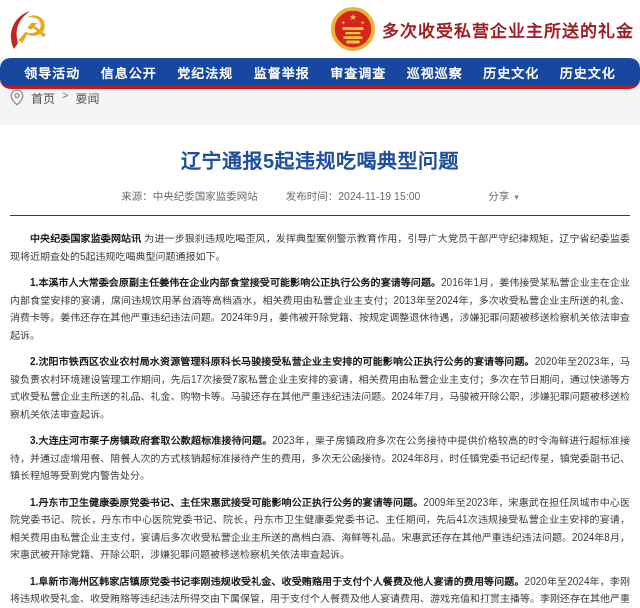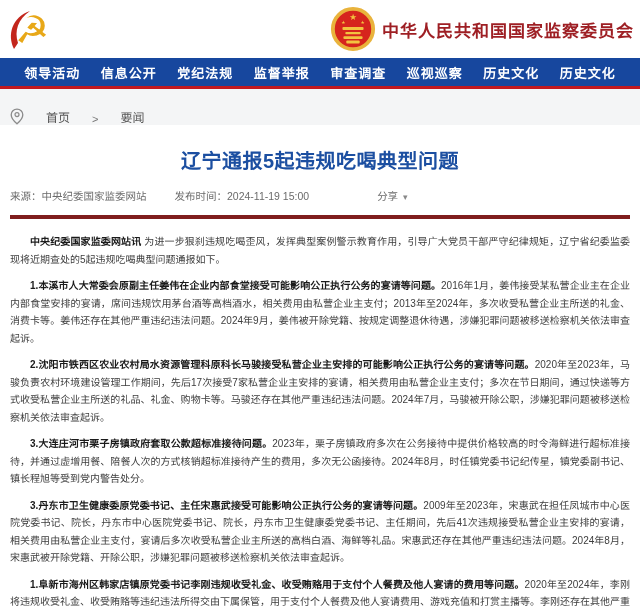--- a/index.html
+++ b/index.html
@@ -23,46 +23,47 @@
     white-space: nowrap;
   }
   .emblem-svg { display: block; }
 
   
   .main-nav {
     height: 31px; background: #17479e;
     border-bottom: 3px solid #c11920;
     display: flex; align-items: center; justify-content: space-around;
     padding: 0 14px;
+    border-radius: 10px;
   }
   .nav-item {
     color: #ffffff; font-weight: bold; font-size: 13px;
     letter-spacing: 1px; cursor: pointer; white-space: nowrap;
   }
 
   
   .breadcrumb {
-    height: 36px; display: flex; align-items: flex-end; gap: 22px;
+    height: 36px; display: flex; align-items: flex-start; gap: 7px;
     padding: 0 10px; font-size: 12px; color: #555; background: #f4f5f6;
   }
   .crumb { cursor: pointer; }
   .crumb-sep { color: #777; font-size: 11px; }
 
   
   .article {
     background: #ffffff; padding: 14px 10px 12px 10px; min-height: 486px;
   }
   .article-title {
     text-align: center; color: #1c4fa1; font-weight: bold; font-size: 20px;
     letter-spacing: 0.5px; margin: 6px 0 14px 0;
   }
   .meta-row {
-    display: flex; justify-content: flex-start; align-items: center;
+    display: flex; justify-content: center; align-items: center;
     font-size: 10.5px; color: #6b6b6b; padding-bottom: 12px;
-    border-bottom: 4px solid #7f1d1d; margin-bottom: 14px;
+    border-bottom: 1px solid #7f1d1d; margin-bottom: 14px;
   }
   .meta-item { margin: 0 28px 0 0; white-space: nowrap; }
   .share-btn {
     margin-left: 40px; cursor: pointer; color: #6b6b6b; white-space: nowrap;
   }
   .share-caret { font-size: 9px; color: #888; margin-left: 2px; }
 
   .article-body p {
     font-size: 10px; line-height: 17.5px; color: #3d3d3d;
     text-indent: 2em; margin-bottom: 9px; text-align: justify;
@@ -89,21 +90,21 @@
           <circle cx="24" cy="24" r="21" fill="#d6251d" stroke="#e9b33c" stroke-width="4"></circle>
           <text x="24" y="15" font-size="9" fill="#f3c440" text-anchor="middle" font-family="'DejaVu Sans', sans-serif">★</text>
           <text x="14" y="19" font-size="5" fill="#f3c440" text-anchor="middle" font-family="'DejaVu Sans', sans-serif">★</text>
           <text x="34" y="19" font-size="5" fill="#f3c440" text-anchor="middle" font-family="'DejaVu Sans', sans-serif">★</text>
           <rect x="13" y="22" width="22" height="3" rx="1" fill="#f3c440"></rect>
           <rect x="16" y="27" width="16" height="2.5" rx="1" fill="#f3c440"></rect>
           <rect x="14" y="31.5" width="20" height="3" rx="1" fill="#f3c440"></rect>
           <rect x="17" y="36" width="14" height="3" rx="1" fill="#f3c440"></rect>
         </svg>
       </span>
-      <span class="org-title">中华人民共和国国家监察委员会</span>
+      <span class="org-title">多次收受私营企业主所送的礼金</span>
     </div>
   </div>
 
   <div class="main-nav">
     <span class="nav-item">领导活动</span>
     <span class="nav-item">信息公开</span>
     <span class="nav-item">党纪法规</span>
     <span class="nav-item">监督举报</span>
     <span class="nav-item">审查调查</span>
     <span class="nav-item">巡视巡察</span>
@@ -133,19 +134,19 @@
         <span>分享</span>
         <span class="share-caret">▾</span>
       </span>
     </div>
 
     <div class="article-body">
       <p><b>中央纪委国家监委网站讯</b><span> 为进一步狠刹违规吃喝歪风，发挥典型案例警示教育作用，引导广大党员干部严守纪律规矩，辽宁省纪委监委现将近期查处的5起违规吃喝典型问题通报如下。</span></p>
       <p><b>1.本溪市人大常委会原副主任姜伟在企业内部食堂接受可能影响公正执行公务的宴请等问题。</b><span>2016年1月，姜伟接受某私营企业主在企业内部食堂安排的宴请，席间违规饮用茅台酒等高档酒水，相关费用由私营企业主支付；2013年至2024年，多次收受私营企业主所送的礼金、消费卡等。姜伟还存在其他严重违纪违法问题。2024年9月，姜伟被开除党籍、按规定调整退休待遇，涉嫌犯罪问题被移送检察机关依法审查起诉。</span></p>
       <p><b>2.沈阳市铁西区农业农村局水资源管理科原科长马骏接受私营企业主安排的可能影响公正执行公务的宴请等问题。</b><span>2020年至2023年，马骏负责农村环境建设管理工作期间，先后17次接受7家私营企业主安排的宴请，相关费用由私营企业主支付；多次在节日期间，通过快递等方式收受私营企业主所送的礼品、礼金、购物卡等。马骏还存在其他严重违纪违法问题。2024年7月，马骏被开除公职，涉嫌犯罪问题被移送检察机关依法审查起诉。</span></p>
       <p><b>3.大连庄河市栗子房镇政府套取公款超标准接待问题。</b><span>2023年，栗子房镇政府多次在公务接待中提供价格较高的时令海鲜进行超标准接待，并通过虚增用餐、陪餐人次的方式核销超标准接待产生的费用，多次无公函接待。2024年8月，时任镇党委书记纪传星，镇党委副书记、镇长程旭等受到党内警告处分。</span></p>
-      <p><b>3.丹东市卫生健康委原党委书记、主任宋惠武接受可能影响公正执行公务的宴请等问题。</b><span>2009年至2023年，宋惠武在担任凤城市中心医院党委书记、院长，丹东市中心医院党委书记、院长，丹东市卫生健康委党委书记、主任期间，先后41次违规接受私营企业主安排的宴请，相关费用由私营企业主支付，宴请后多次收受私营企业主所送的高档白酒、海鲜等礼品。宋惠武还存在其他严重违纪违法问题。2024年8月，宋惠武被开除党籍、开除公职，涉嫌犯罪问题被移送检察机关依法审查起诉。</span></p>
+      <p><b>1.丹东市卫生健康委原党委书记、主任宋惠武接受可能影响公正执行公务的宴请等问题。</b><span>2009年至2023年，宋惠武在担任凤城市中心医院党委书记、院长，丹东市中心医院党委书记、院长，丹东市卫生健康委党委书记、主任期间，先后41次违规接受私营企业主安排的宴请，相关费用由私营企业主支付，宴请后多次收受私营企业主所送的高档白酒、海鲜等礼品。宋惠武还存在其他严重违纪违法问题。2024年8月，宋惠武被开除党籍、开除公职，涉嫌犯罪问题被移送检察机关依法审查起诉。</span></p>
       <p><b>1.阜新市海州区韩家店镇原党委书记李刚违规收受礼金、收受贿赂用于支付个人餐费及他人宴请的费用等问题。</b><span>2020年至2024年，李刚将违规收受礼金、收受贿赂等违纪违法所得交由下属保管，用于支付个人餐费及他人宴请费用、游戏充值和打赏主播等。李刚还存在其他严重违纪违法问题。2024年11月，李刚被开除党籍、开除公职，涉嫌犯罪问题被移送检察机关依法审查起诉，其他相关人员也受到相应处理。</span></p>
 
     </div>
   </div>
 
 </div>
 
 </body></html>

